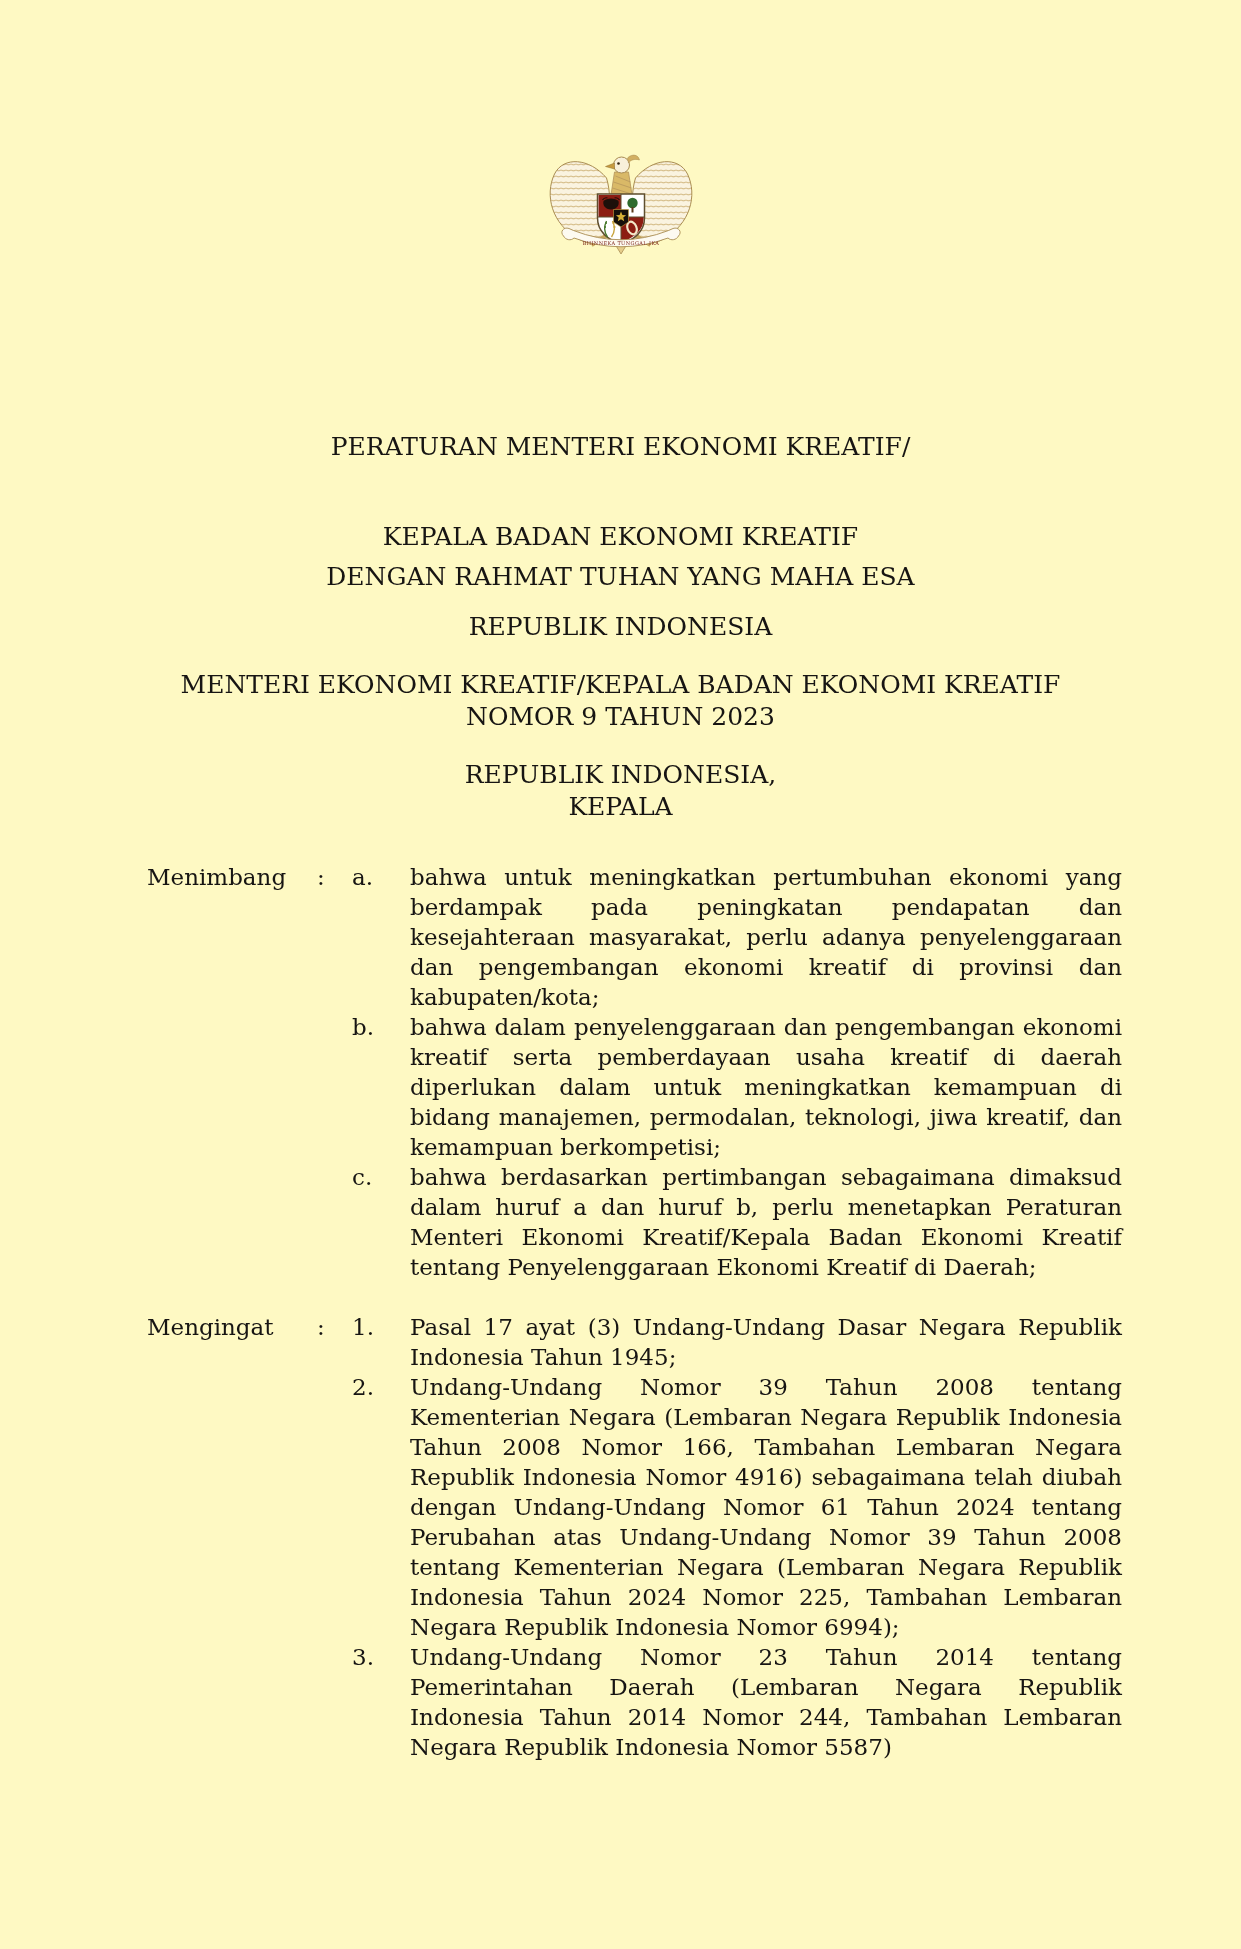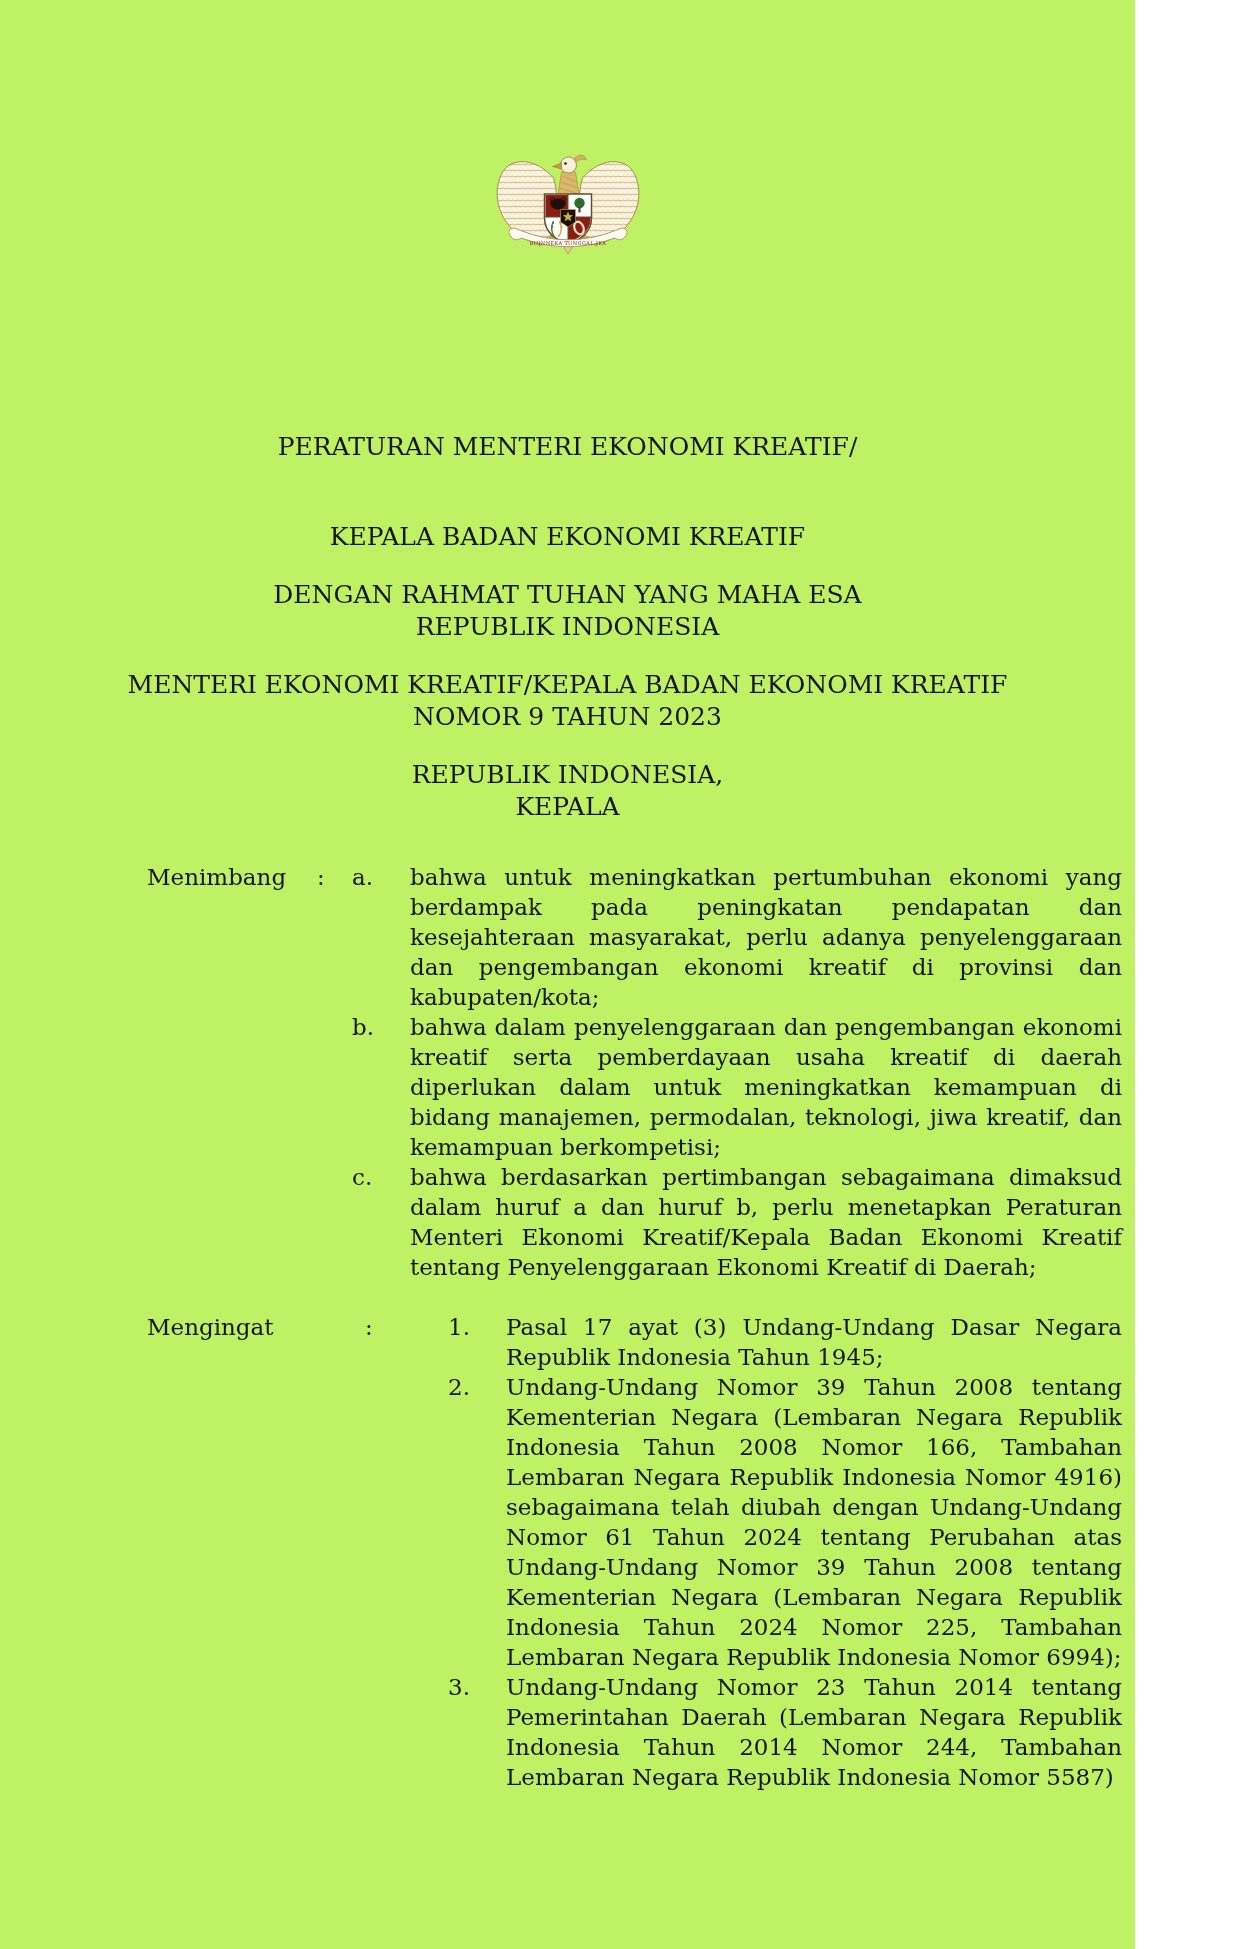--- a/index.html
+++ b/index.html
@@ -4,50 +4,50 @@
 <style>
   * { margin: 0; padding: 0; box-sizing: border-box; }
   html, body { background: #ffffff; }
   body {
     width: 1241px; height: 1949px;
     font-family: "DejaVu Serif", "Liberation Serif", serif;
     color: #171513;
   }
   .page {
     position: relative;
-    width: 1135px; height: 1949px;
-    background: #bef264;
+    width: 1241px; height: 1949px;
+    background: #fef9c3;
     overflow: hidden;
     padding-left: 40px;
   }
   .emblem {
     position: absolute;
     top: 148px; left: 50%;
     transform: translateX(-50%);
   }
   .center-block {
     position: absolute;
     left: 0; width: 100%;
     text-align: center;
     font-size: 25px;
     line-height: 30px;
     white-space: pre;
   }
   .title-block   { top: 372px; }
-  .invocation    { top: 580px; }
+  .invocation    { top: 562px; }
   .authority     { top: 610px; }
   .body-block {
     position: absolute;
     top: 862px; left: 147px;
     width: 975px;
     font-size: 23px;
     line-height: 30px;
   }
   .section { display: flex; margin-bottom: 30px; }
-  .section:last-child { margin-bottom: 4px; gap: 48px; }
+  .section:last-child { margin-bottom: 4px; }
   .sec-label { width: 170px; flex: 0 0 170px; }
   .sec-colon { width: 35px;  flex: 0 0 35px; }
   .sec-items { flex: 1 1 auto; }
   .item { display: flex; }
   .item-marker { width: 58px; flex: 0 0 58px; }
   .item-text {
     flex: 1 1 auto;
     text-align: justify;
     text-justify: inter-word;
   }

